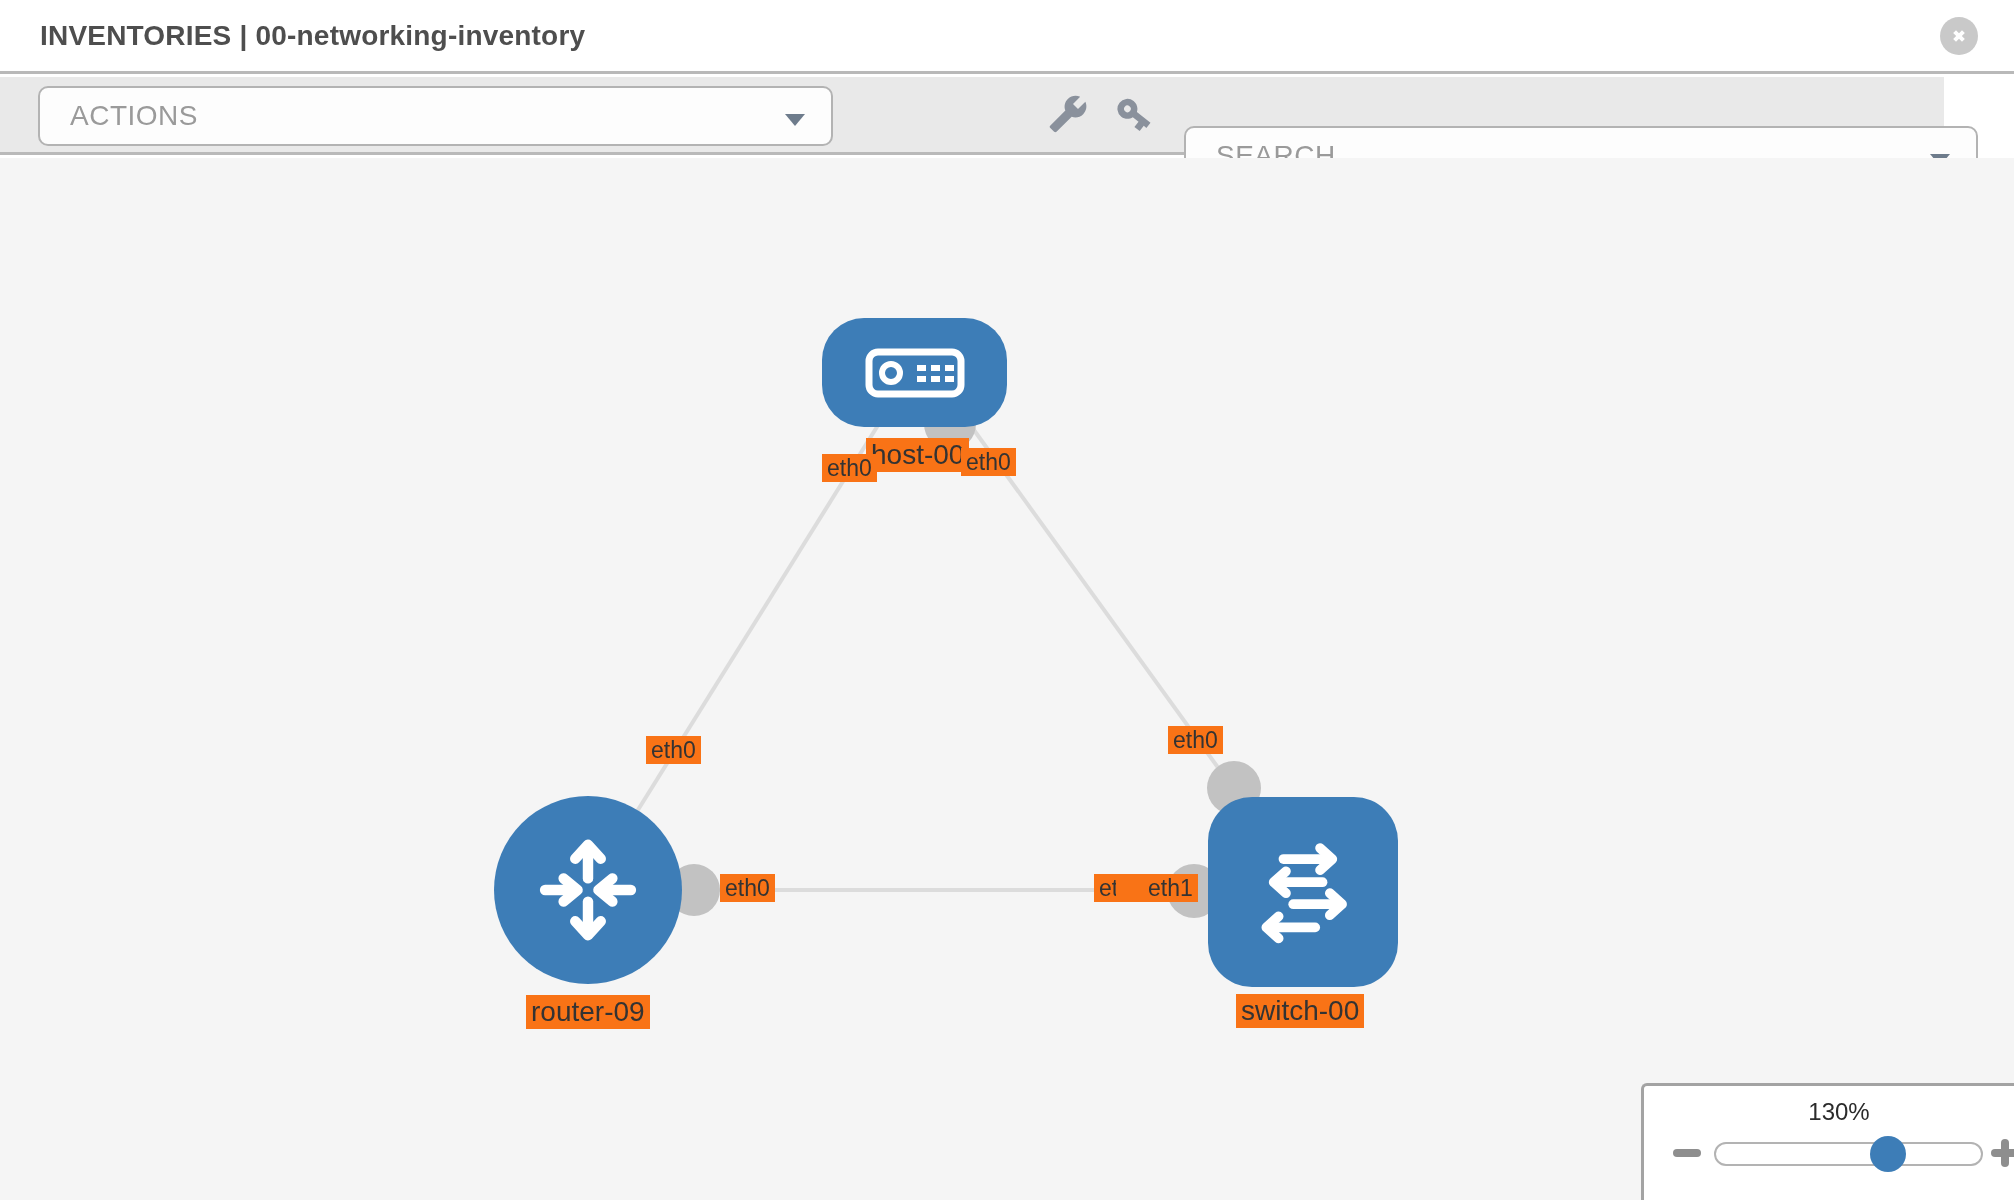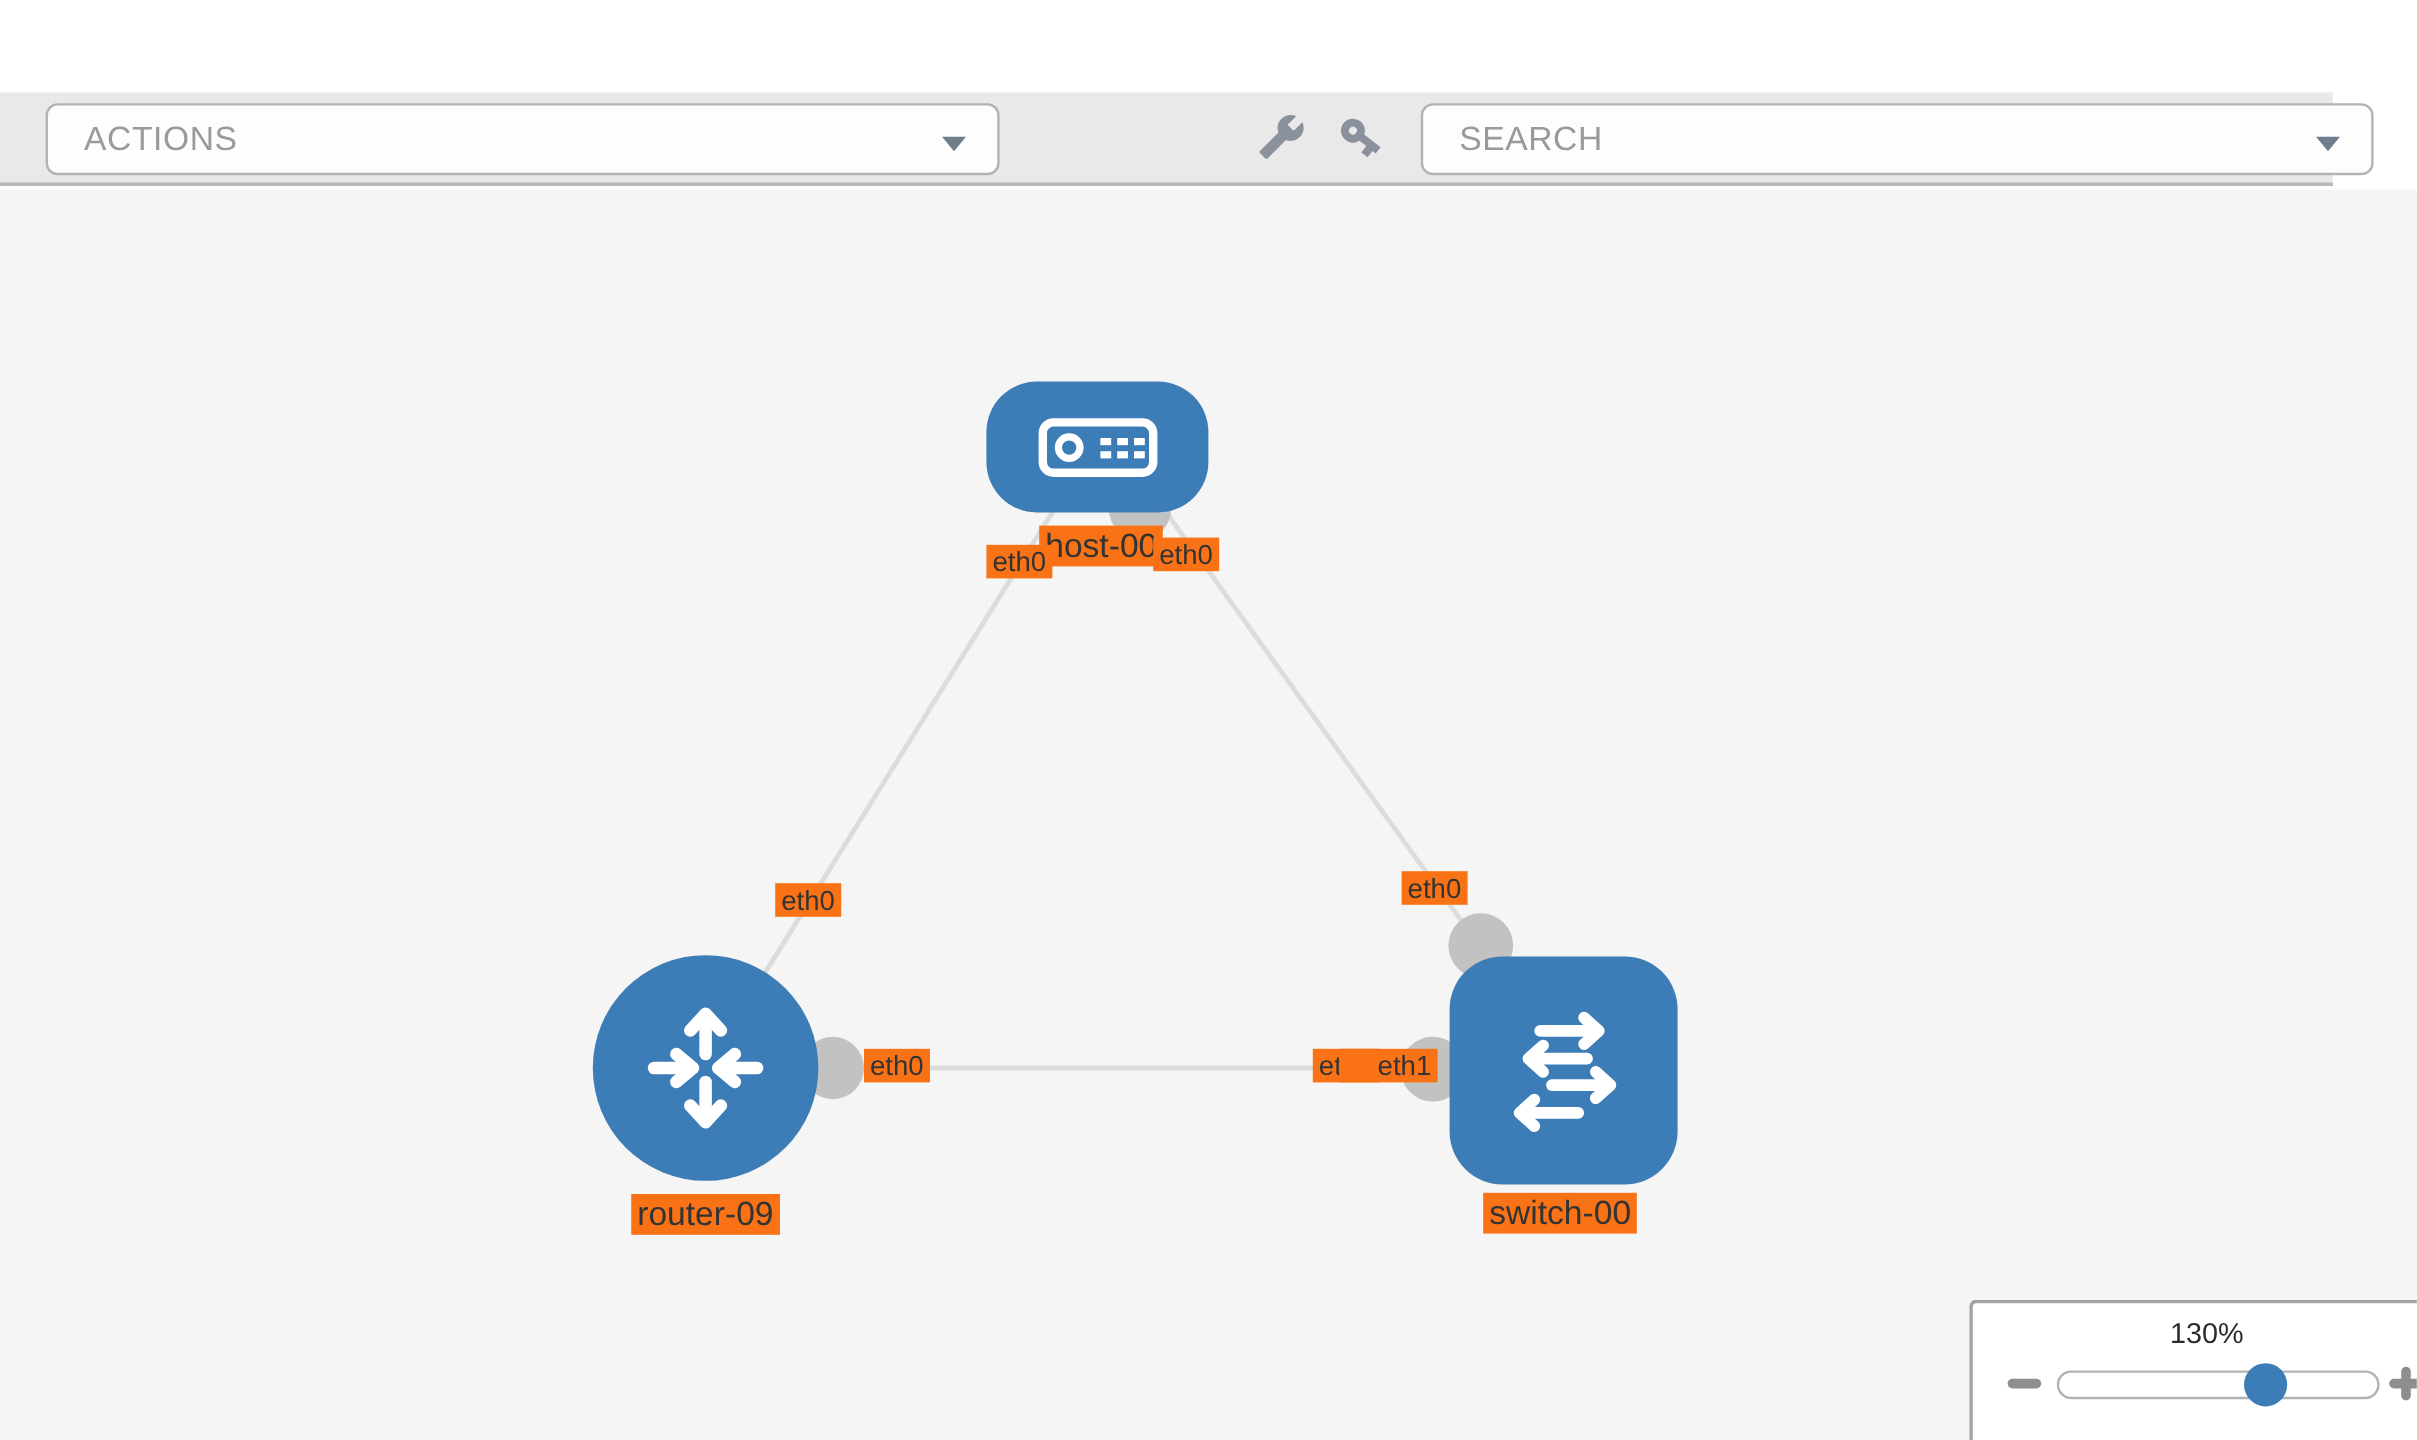--- a/index.html
+++ b/index.html
@@ -21,21 +21,21 @@
   .toolbar { position:absolute; left:0; top:77px; width:1944px; height:78px;
              background:#e9e9e9; border-bottom:3px solid #b9b9b9; }
   .dropdown { position:absolute; top:9px; height:60px; background:#fdfdfd;
               border:2px solid #b3b3b3; border-radius:10px;
               display:flex; align-items:center; cursor:pointer; }
   .dropdown .dd-label { padding-left:30px; font-size:28px; color:#9a9a9a; letter-spacing:.5px; }
   .dropdown .caret { position:absolute; right:26px; top:26px; width:0; height:0;
                      border-left:10px solid transparent; border-right:10px solid transparent;
                      border-top:12px solid #6e7c8c; }
   .dd-actions { left:38px;  width:795px; }
-  .dd-search  { left:1184px; width:794px; }
+  .dd-search  { left:1184px; width:794px;margin-top:40px; }
   .tool-icon { position:absolute; top:17px; cursor:pointer; }
   .tool-icon svg { width:40px; height:40px; fill:#8a919c; }
   .ti-wrench { left:1048px; }
   .ti-key    { left:1114px; }
 
   
   .canvas { position:absolute; left:0; top:158px; width:2014px; height:1042px;
             background:#f5f5f5; }
   .links-layer { position:absolute; left:0; top:0; width:2014px; height:1042px; }
 
@@ -69,20 +69,28 @@
   .zoom-slider { position:absolute; left:70px; top:8px; width:269px; height:24px;
                  background:#ffffff; border:2px solid #b3b3b3; border-radius:12px; cursor:pointer; }
   .zoom-thumb { position:absolute; left:154px; top:-8px; width:36px; height:36px;
                 border-radius:50%; background:#3d7db7; cursor:grab; }
 </style>
 </head>
 <body>
 
 <div class="app">
 
+  <div class="header">
+    <h1>INVENTORIES | 00-networking-inventory</h1>
+    <div class="close-btn">
+      <svg viewBox="0 0 24 24">
+        <path fill="#ffffff" d="M5 8.4 8.4 5 12 8.6 15.6 5 19 8.4 15.4 12 19 15.6 15.6 19 12 15.4 8.4 19 5 15.6 8.6 12z"></path>
+      </svg>
+    </div>
+  </div>
 
   <div class="toolbar">
     <div class="dropdown dd-actions">
       <span class="dd-label">ACTIONS</span>
       <span class="caret"></span>
     </div>
 
     <div class="tool-icon ti-wrench">
       <svg viewBox="0 0 24 24">
         <path transform="translate(24,0) scale(-1,1)" d="M22.7,19L13.6,9.9C14.5,7.6 14,4.9 12.1,3C10.1,1 7.1,0.6 4.7,1.7L9,6L6,9L1.6,4.7C0.4,7.1 0.9,10.1 2.9,12.1C4.8,14 7.5,14.5 9.8,13.6L18.9,22.7C19.3,23.1 19.9,23.1 20.3,22.7L22.6,20.4C23.1,20 23.1,19.3 22.7,19Z"></path>

